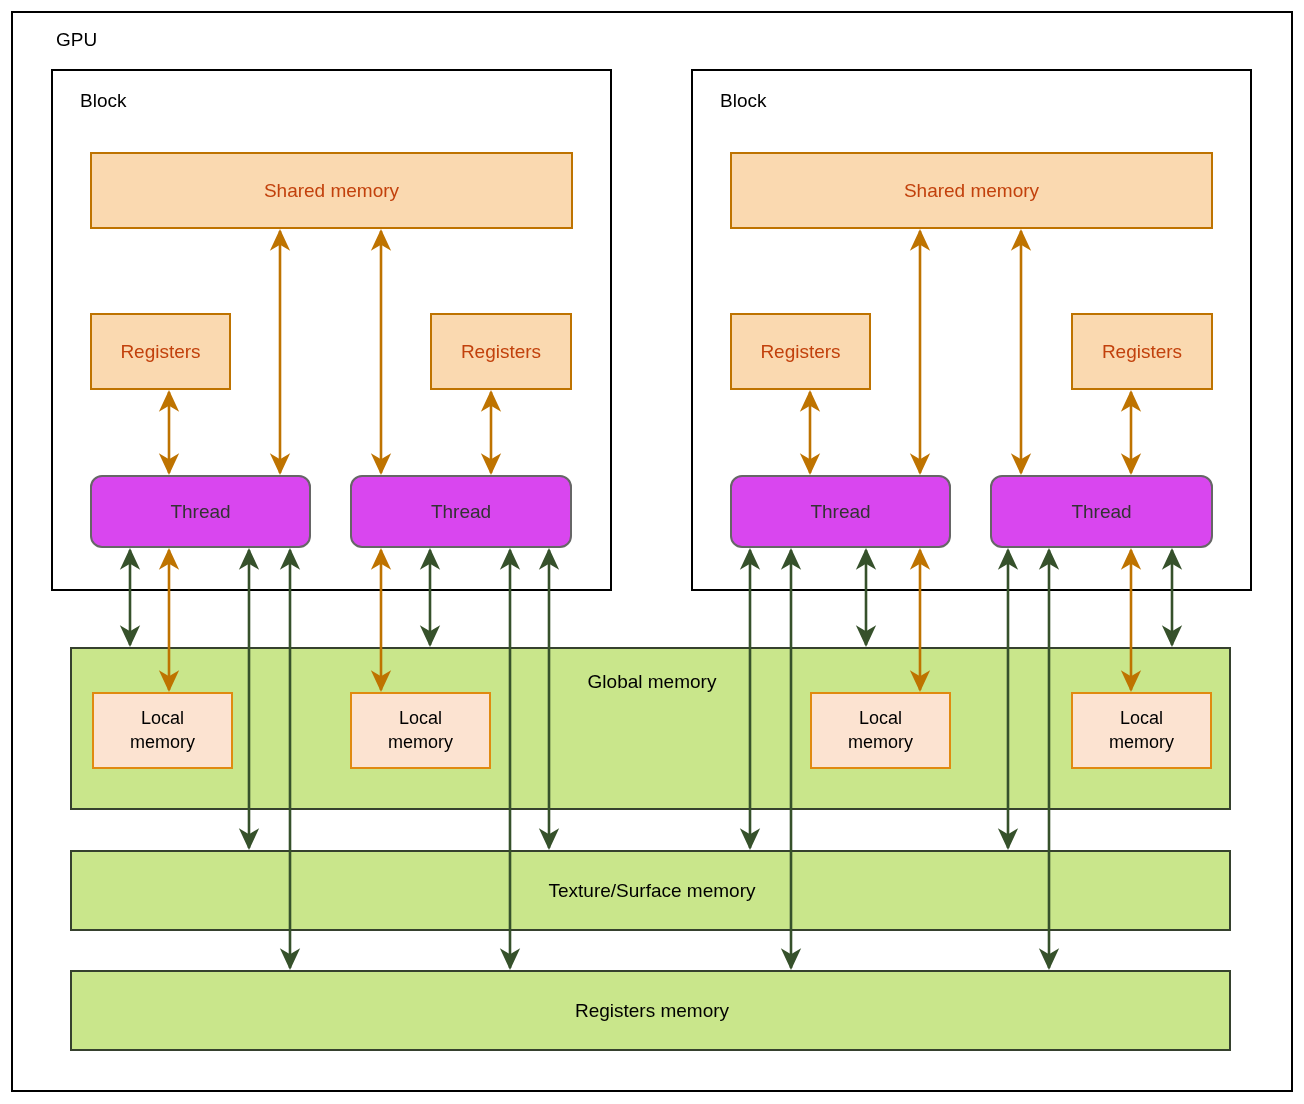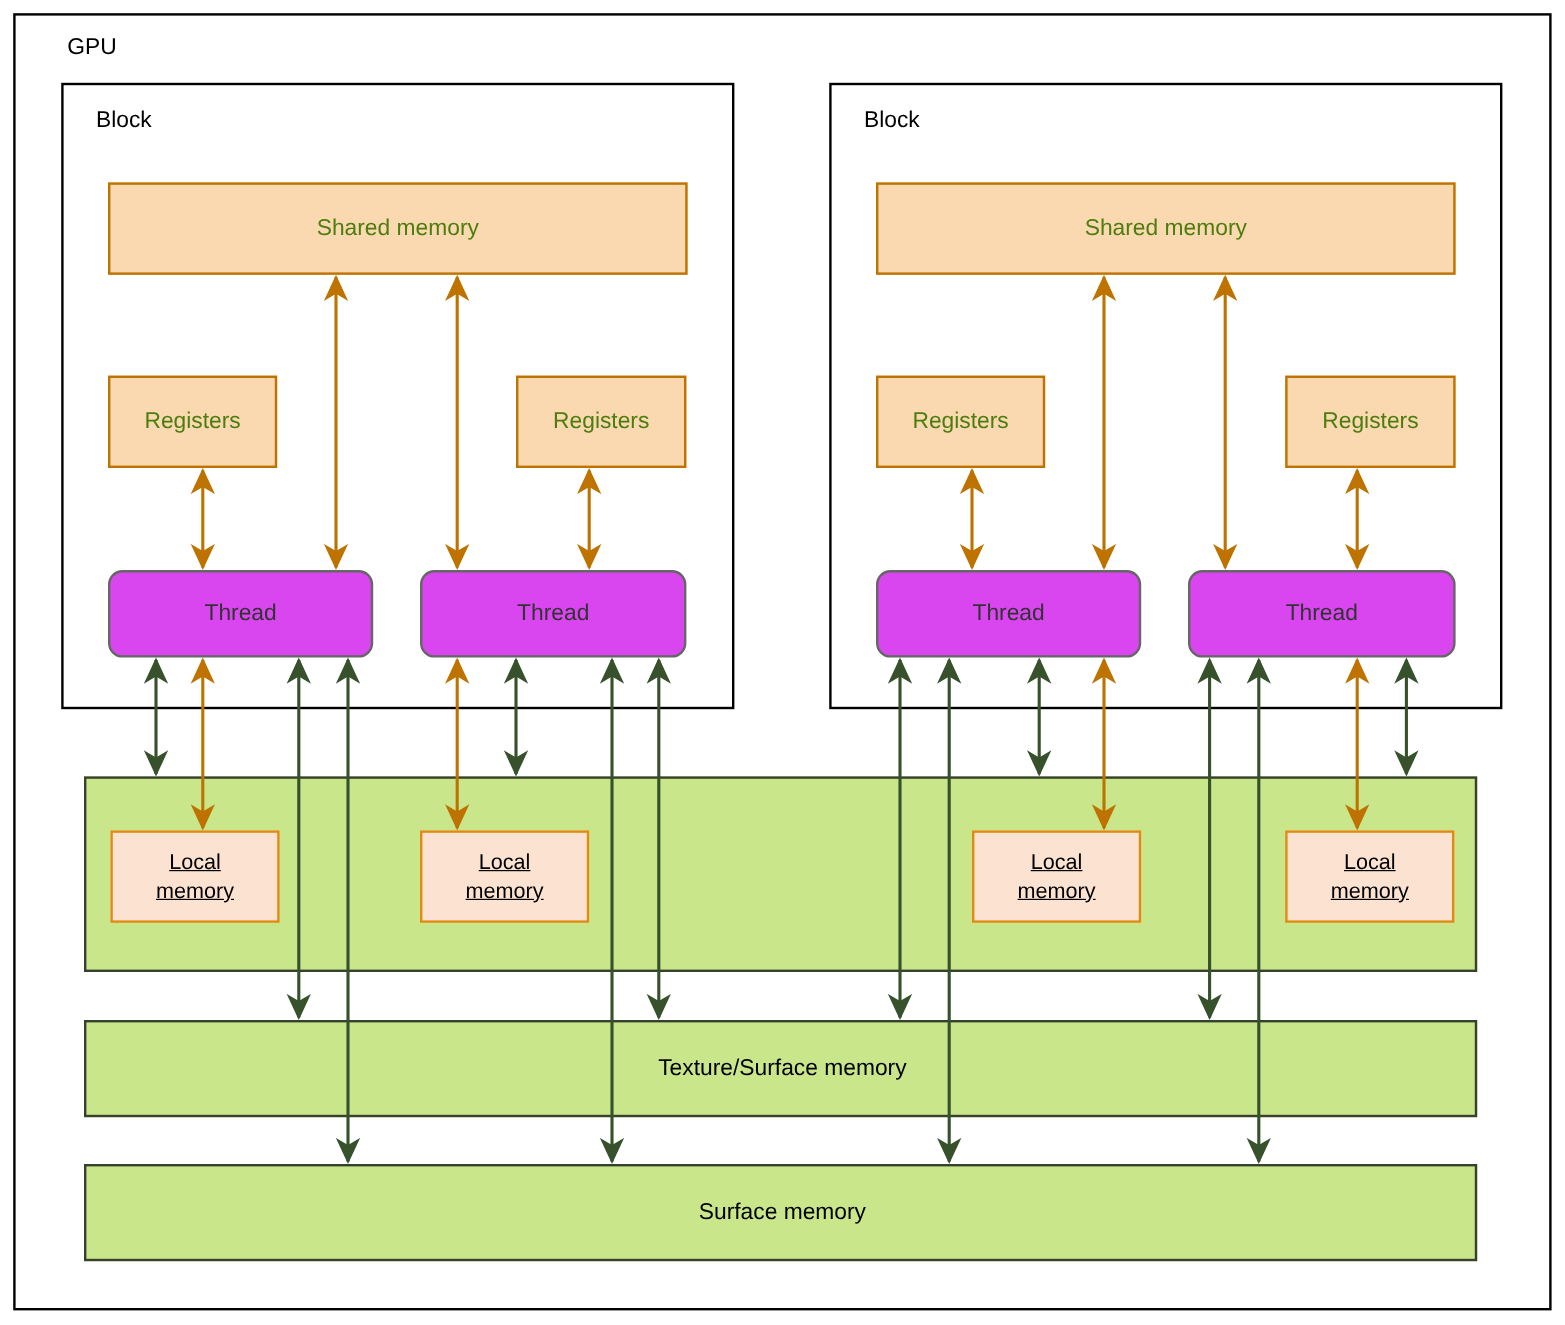--- a/index.html
+++ b/index.html
@@ -33,34 +33,33 @@
   }
 
   
   .orange-box {
     background: #FAD9B0;
     border: 2px solid #BE7300;
     display: flex;
     align-items: center;
     justify-content: center;
     font-size: 19px;
-    color: #4d7c0f;
+    color: #c2410c;
     text-align: center;
   }
   .local-box {
     background: #FCE3D1;
     border: 2px solid #E08A10;
     display: flex;
     align-items: center;
     justify-content: center;
     font-size: 18px;
     color: #000000;
     text-align: center;
     line-height: 1.3;
-    text-decoration: underline;
   }
 
   
   .thread-box {
     background: #d946ef;
     border: 2px solid #666666;
     border-radius: 12px;
     display: flex;
     align-items: center;
     justify-content: center;
@@ -133,26 +132,27 @@
     <span>Thread</span>
   </div>
   <div class="abs thread-box" style="left:730px; top:475px; width:221px; height:73px;">
     <span>Thread</span>
   </div>
   <div class="abs thread-box" style="left:990px; top:475px; width:223px; height:73px;">
     <span>Thread</span>
   </div>
 
   <div class="abs green-box" style="left:70px; top:647px; width:1161px; height:163px;"></div>
+  <div class="green-label" style="left:0px; top:671px; width:1304px;">Global memory</div>
 
   <div class="abs green-box" style="left:70px; top:850px; width:1161px; height:81px;"></div>
   <div class="green-label" style="left:0px; top:880px; width:1304px;">Texture/Surface memory</div>
 
   <div class="abs green-box" style="left:70px; top:970px; width:1161px; height:81px;"></div>
-  <div class="green-label" style="left:0px; top:1000px; width:1304px;">Surface memory</div>
+  <div class="green-label" style="left:0px; top:1000px; width:1304px;">Registers memory</div>
 
   <div class="abs local-box" style="left:92px; top:692px; width:141px; height:77px;">
     <span>
       <span>Local</span><br><span>memory</span>
     </span>
   </div>
   <div class="abs local-box" style="left:350px; top:692px; width:141px; height:77px;">
     <span>
       <span>Local</span><br><span>memory</span>
     </span>

